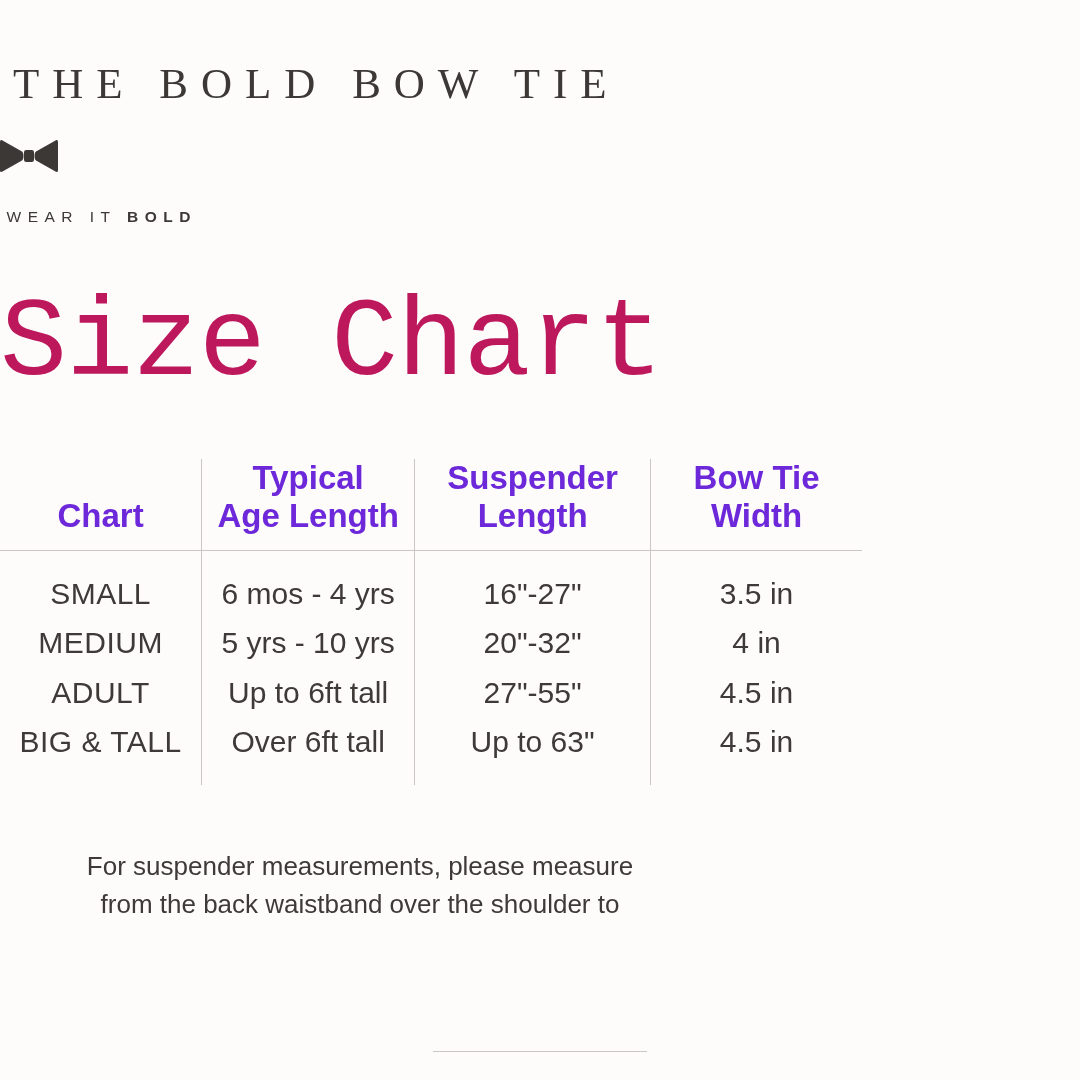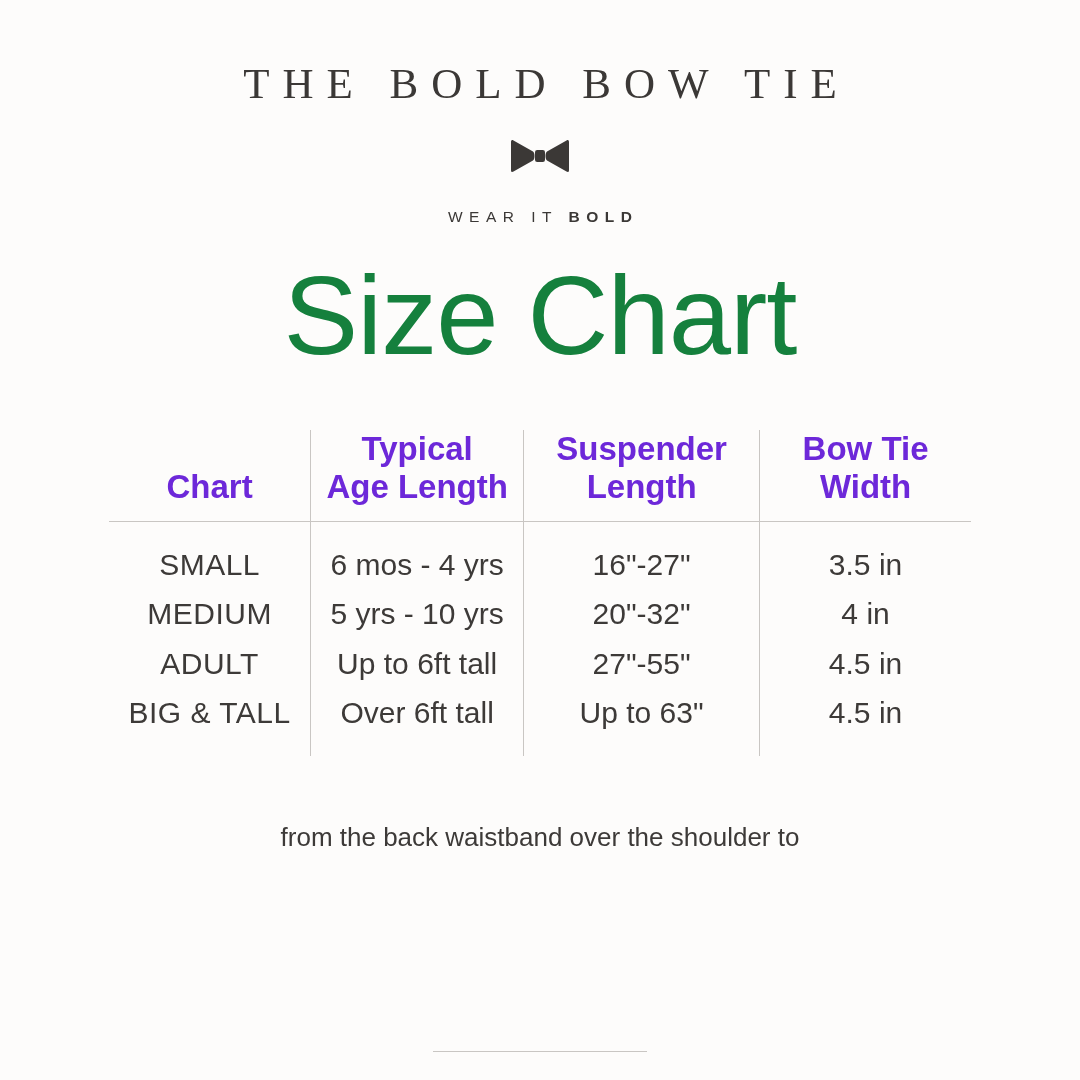--- a/index.html
+++ b/index.html
@@ -13,21 +13,21 @@
     font-family: "Liberation Sans", sans-serif;
     color: #333030;
     overflow: hidden;
   }
   .page {
     width: 1080px;
     height: 1080px;
     position: relative;
     display: flex;
     flex-direction: column;
-    align-items: center;
+    align-items: flex-start;
   }
 
   
   .brand-name {
     margin-top: 62px;
     font-family: "Liberation Serif", serif;
     font-size: 43px;
     letter-spacing: 13px;
     color: #3b3836;
     text-indent: 13px;
@@ -45,25 +45,25 @@
     margin-top: 35px;
     font-size: 15.5px;
     letter-spacing: 6.5px;
     color: #3b3836;
     text-indent: 6.5px;
   }
   .brand-tagline .bold { font-weight: bold; }
 
   
   .size-chart-title {
-    margin-top: 34px;
-    font-family: Liberation Sans, sans-serif;
+    margin-top: 63px;
+    font-family: Liberation Mono, monospace;
     font-size: 112px;
     line-height: 1;
-    color: #15803d;
+    color: #be185d;
     font-weight: 400;
     letter-spacing: -1px;
   }
 
   
   .table-wrap {
     margin-top: 58px;
     width: 862px;
   }
   table.size-table {
@@ -213,17 +213,18 @@
           <td class="cell-size">BIG &amp; TALL</td>
           <td class="cell-age">Over 6ft tall</td>
           <td class="cell-susp">Up to 63"</td>
           <td class="cell-bow">4.5 in</td>
         </tr>
       </tbody>
     </table>
   </div>
 
   <div class="footnote">
+    <div>For suspender measurements, please measure</div>
     <div>from the back waistband over the shoulder to</div>
   </div>
 
   <div class="bottom-rule"></div>
 </div>
 
 </body></html>

